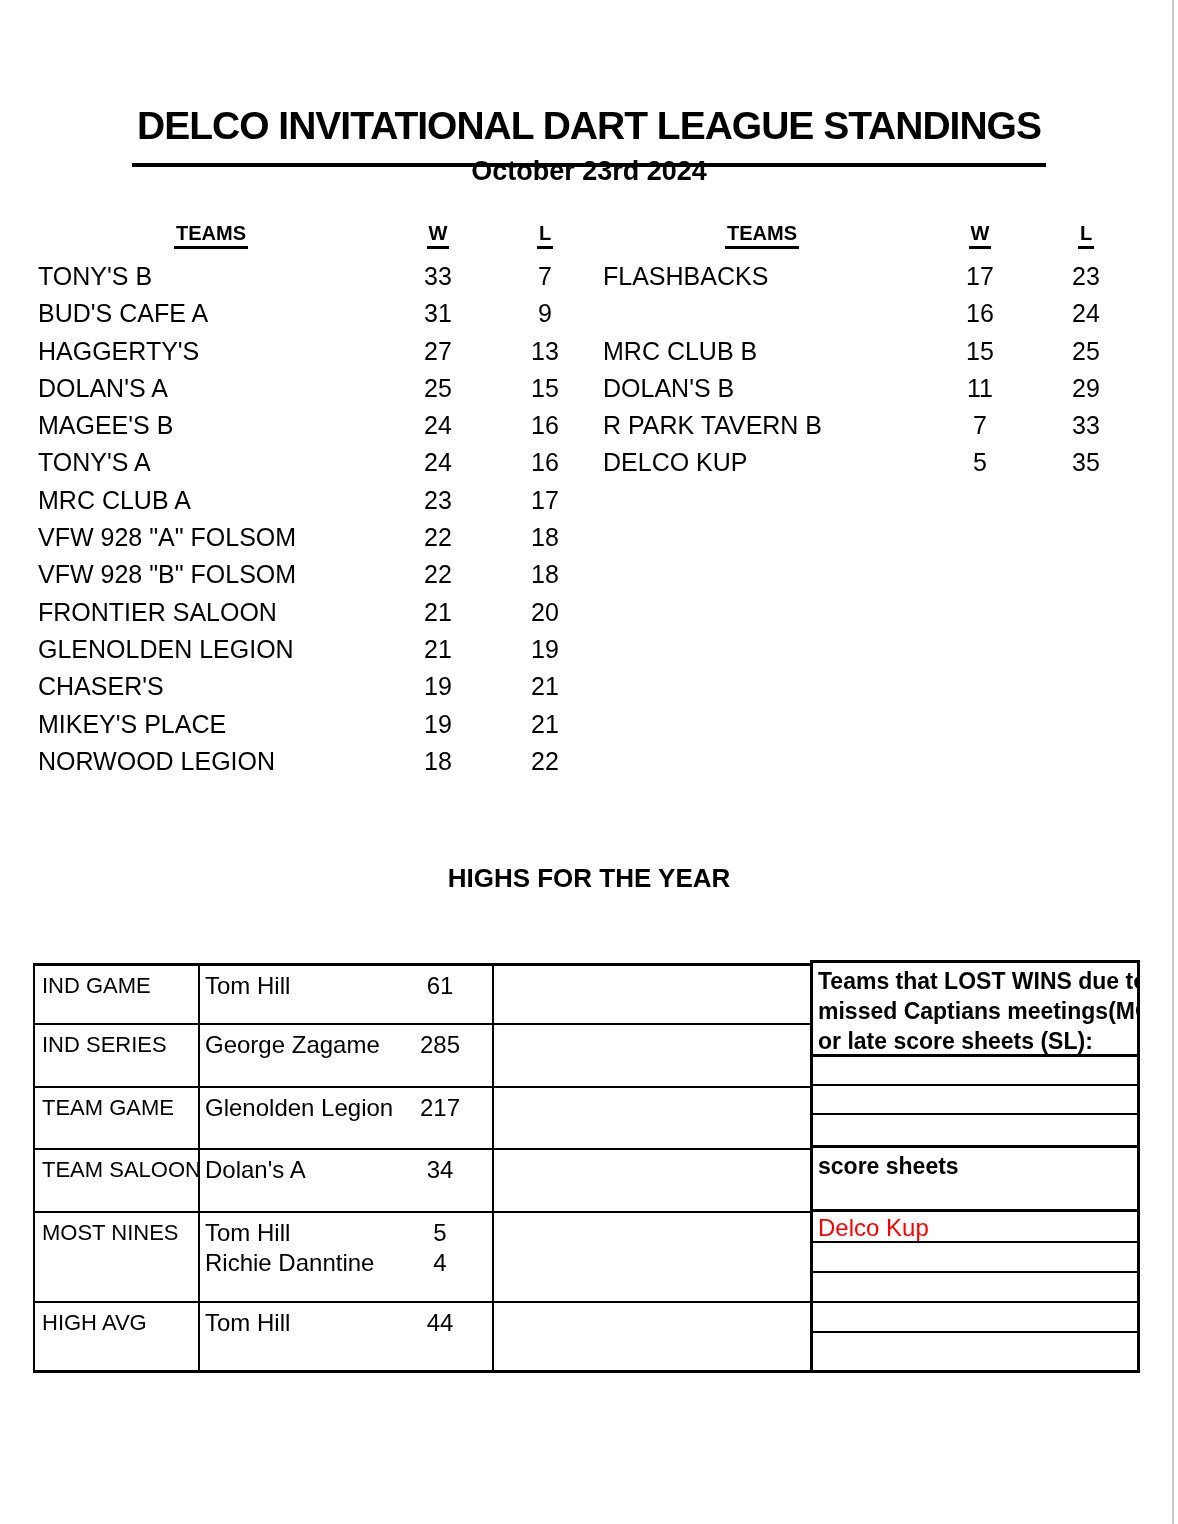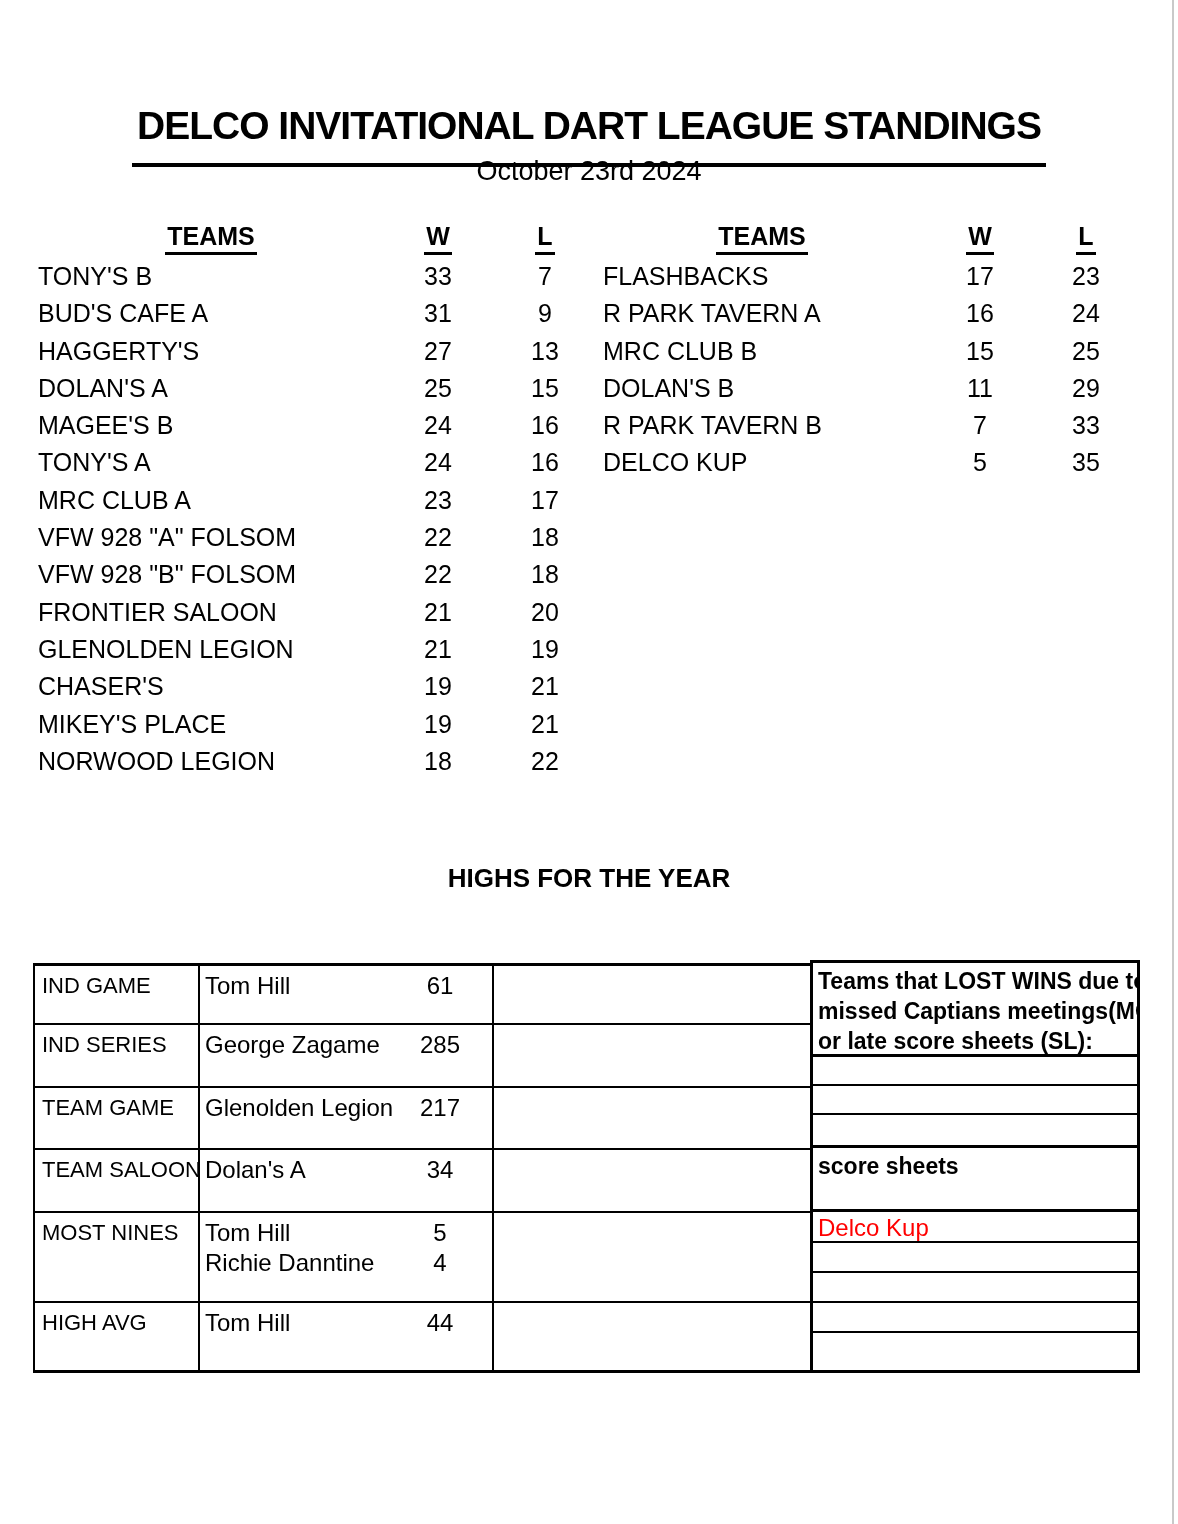--- a/index.html
+++ b/index.html
@@ -5,27 +5,27 @@
   html,body{margin:0;padding:0;background:#fff;}
   .page{position:relative;width:1178px;height:1524px;background:#ffffff;
         font-family:"Liberation Sans",sans-serif;color:#000;overflow:hidden;}
   .page-edge{position:absolute;left:1172px;top:0;width:2px;height:100%;background:#c9c9c9;}
 
   
   .title-wrap{position:absolute;top:104px;left:0;width:1178px;text-align:center;}
   .title{display:inline-block;font-size:39px;font-weight:bold;letter-spacing:-1px;
          line-height:44px;border-bottom:4px solid #000;padding:0 5px 15px 5px;white-space:nowrap;}
   .subtitle{position:absolute;top:155px;left:0;width:1178px;text-align:center;
-            font-size:27px;font-weight:normal;line-height:32px;}
+            font-size:27px;font-weight:bold;line-height:32px;}
 
   
   .standings{position:absolute;top:222px;width:560px;}
   .tbl-left{left:38px;}
   .tbl-right{left:603px;}
-  .st-header{position:relative;height:36px;font-size:25px;font-weight:bold;}
+  .st-header{position:relative;height:36px;font-size:20px;font-weight:bold;}
   .st-header .hbox{position:absolute;text-align:center;}
   .st-header .u{display:inline-block;border-bottom:3px solid #000;padding:0 2px 1px 2px;}
   .tbl-left  .h-teams{left:73px;width:200px;}
   .tbl-right .h-teams{left:59px;width:200px;}
   .tbl-left  .h-w{left:370px;width:60px;}
   .tbl-right .h-w{left:347px;width:60px;}
   .tbl-left  .h-l{left:477px;width:60px;}
   .tbl-right .h-l{left:453px;width:60px;}
   .st-row{position:relative;height:37.3px;line-height:37.3px;font-size:25px;}
   .st-row .team{position:absolute;left:0;white-space:nowrap;}
@@ -156,21 +156,20 @@
       <span class="hbox h-teams"><span class="u">TEAMS</span></span>
       <span class="hbox h-w"><span class="u">W</span></span>
       <span class="hbox h-l"><span class="u">L</span></span>
     </div>
     <div class="st-row">
         <span class="team">FLASHBACKS</span>
         <span class="num wv">17</span>
         <span class="num lv">23</span>
       </div>
     <div class="st-row">
-        <span class="team">R PARK TAVERN A</span>
         <span class="num wv">16</span>
         <span class="num lv">24</span>
       </div>
     <div class="st-row">
         <span class="team">MRC CLUB B</span>
         <span class="num wv">15</span>
         <span class="num lv">25</span>
       </div>
     <div class="st-row">
         <span class="team">DOLAN'S B</span>

